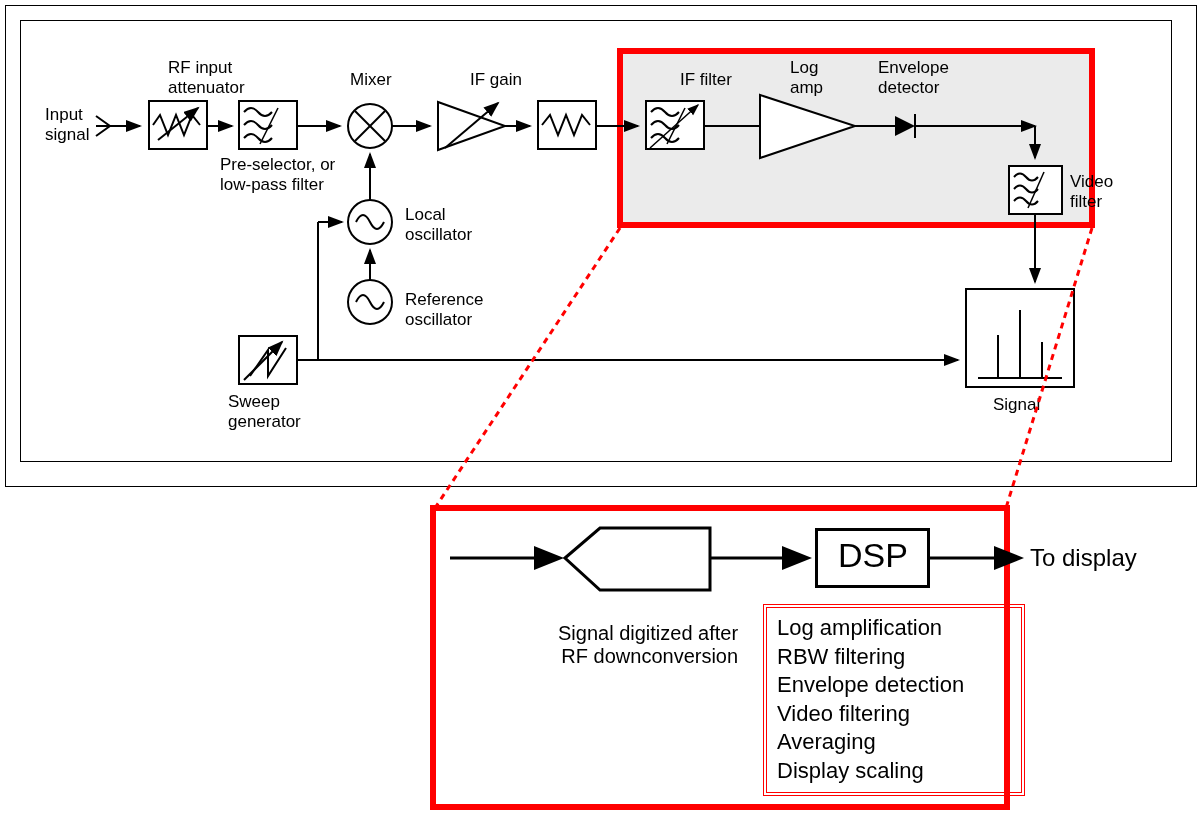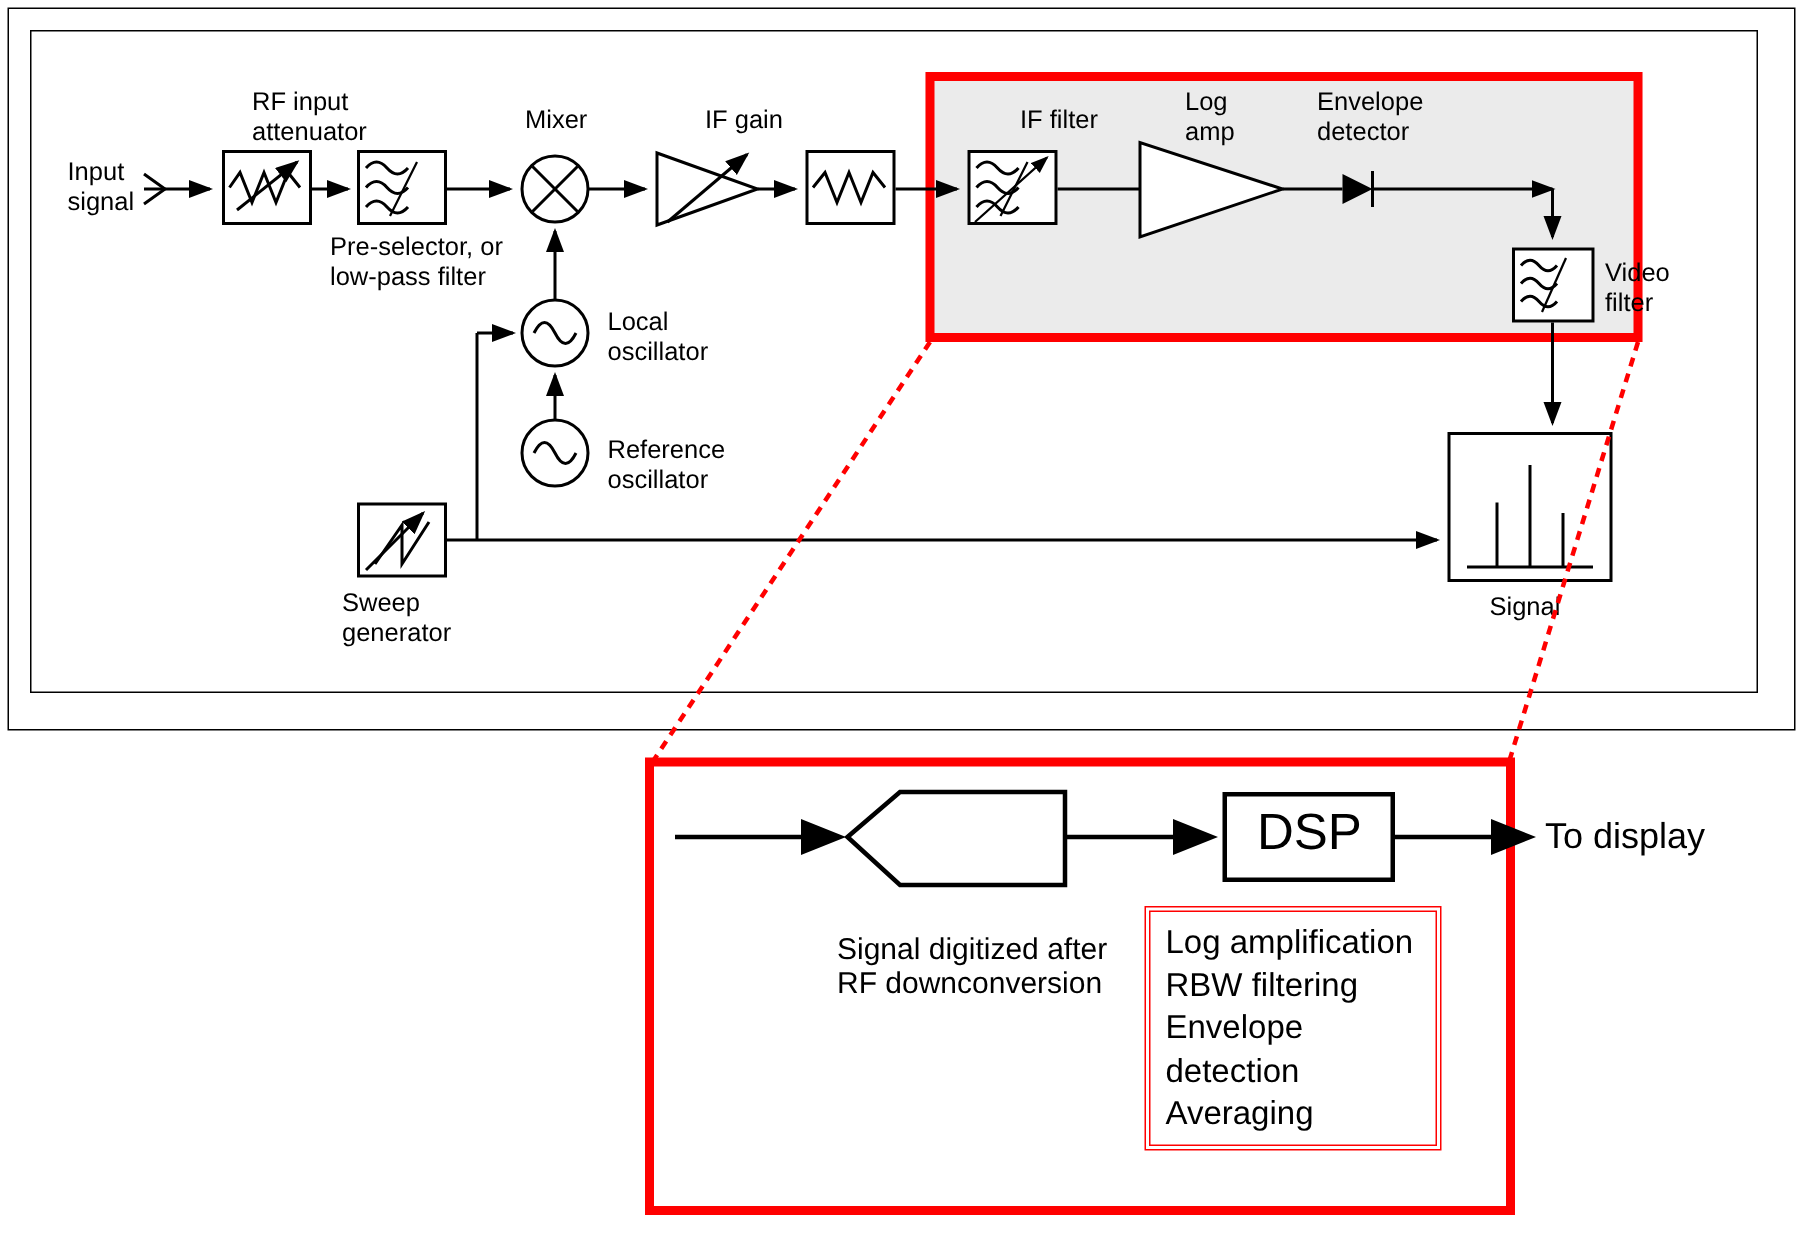--- a/index.html
+++ b/index.html
@@ -76,20 +76,21 @@
     outline: 1px solid #f00;
     outline-offset: 2px;
     padding: 6px 10px;
     font-size: 22px;
     line-height: 1.3;
     box-sizing: border-box;
   }
   .sub-label {
     position: absolute;
     font-size: 20px;
+    text-align: right;
   }
   .to-display {
     position: absolute;
     font-size: 24px;
   }
 </style>
 </head>
 <body>
 
 <div class="outer-frame"></div>
@@ -138,25 +139,27 @@
 <div class="adc-label" style="left:608px; top:548px;">ADC</div>
 
 <div class="dsp-box" style="left:815px; top:528px; width:115px; height:60px;"></div>
 <div class="adc-label" style="left:838px; top:536px;">DSP</div>
 
 <div class="sub-label" style="left:558px; top:622px; white-space:pre;">Signal digitized after
 RF downconversion</div>
 
 <div class="to-display" style="left:1030px; top:544px;">To display</div>
 
-<div class="dsp-list" style="left:766px; top:607px; width:192px;">
+<div class="dsp-list" style="left:766px; top:607px; width:256px;">
   <div>Log amplification</div>
   <div>RBW filtering</div>
   <div>Envelope detection</div>
+  <div>Video filtering</div>
   <div>Averaging</div>
+  <div>Display scaling</div>
 </div>
 
 <svg class="diagram" viewBox="0 0 1200 832">
   <defs>
     <marker id="arrow" markerWidth="10" markerHeight="10" refX="7" refY="3" orient="auto" markerUnits="strokeWidth">
       <path d="M0,0 L8,3 L0,6 Z" fill="#000"></path>
     </marker>
     <marker id="arrowbig" markerWidth="12" markerHeight="12" refX="8" refY="4" orient="auto" markerUnits="strokeWidth">
       <path d="M0,0 L10,4 L0,8 Z" fill="#000"></path>
     </marker>

